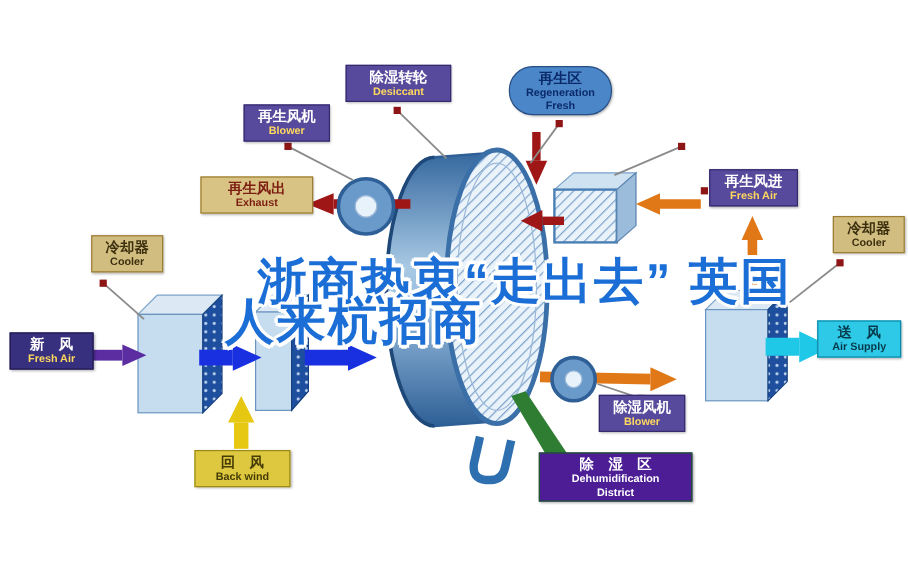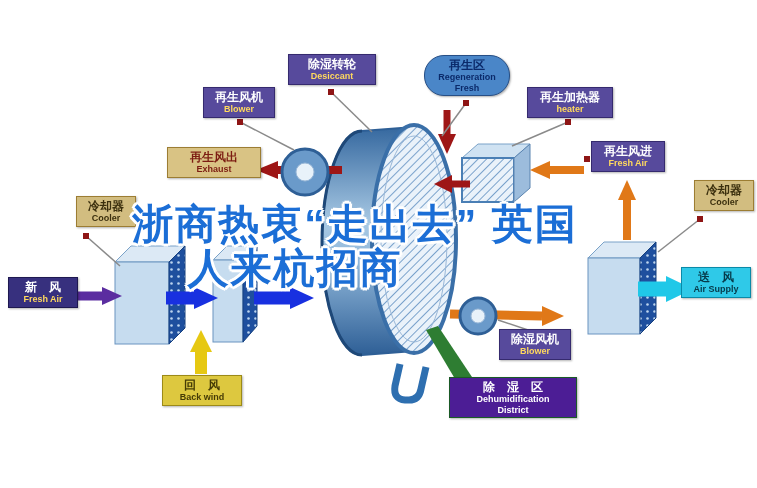--- a/index.html
+++ b/index.html
@@ -39,21 +39,21 @@
   
   .headline{
     position:absolute;font-weight:bold;font-size:41px;letter-spacing:2px;
     color:#1b6ed6;text-align:center;white-space:nowrap;z-index:30;
     text-shadow:
       -2px -2px 0 #fff, 0 -2px 0 #fff, 2px -2px 0 #fff,
       -2px 0 0 #fff, 2px 0 0 #fff,
       -2px 2px 0 #fff, 0 2px 0 #fff, 2px 2px 0 #fff,
       -3px 0 0 #fff, 3px 0 0 #fff, 0 3px 0 #fff, 0 -3px 0 #fff;
   }
-  #headline-line1{left:50px;top:197px;width:610px;}
+  #headline-line1{left:50px;top:207px;width:610px;text-align:right;}
   #headline-line2{left:50px;top:241px;width:490px;}
 </style>
 </head>
 <body>
 
 <div id="stage">
 
   <svg id="diagram-svg" viewBox="0 0 757 488">
     <defs>
       <pattern id="hatch" width="6" height="6" patternUnits="userSpaceOnUse" patternTransform="rotate(45)">
@@ -195,24 +195,20 @@
   <div class="lbl bluebox" style="left:424px;top:55px;width:86px">
     <span class="zh">再生区</span>
     <span class="en" style="white-space:normal">Regeneration Fresh</span>
   </div>
 
   <div class="lbl purple" style="left:203px;top:87px;width:72px">
     <span class="zh">再生风机</span>
     <span class="en">Blower</span>
   </div>
 
-  <div class="lbl purple" style="left:527px;top:87px;width:86px">
-    <span class="zh">再生加热器</span>
-    <span class="en">heater</span>
-  </div>
 
   <div class="lbl tan-red" style="left:167px;top:147px;width:94px">
     <span class="zh">再生风出</span>
     <span class="en">Exhaust</span>
   </div>
 
   <div class="lbl purple" style="left:591px;top:141px;width:74px">
     <span class="zh">再生风进</span>
     <span class="en">Fresh Air</span>
   </div>

